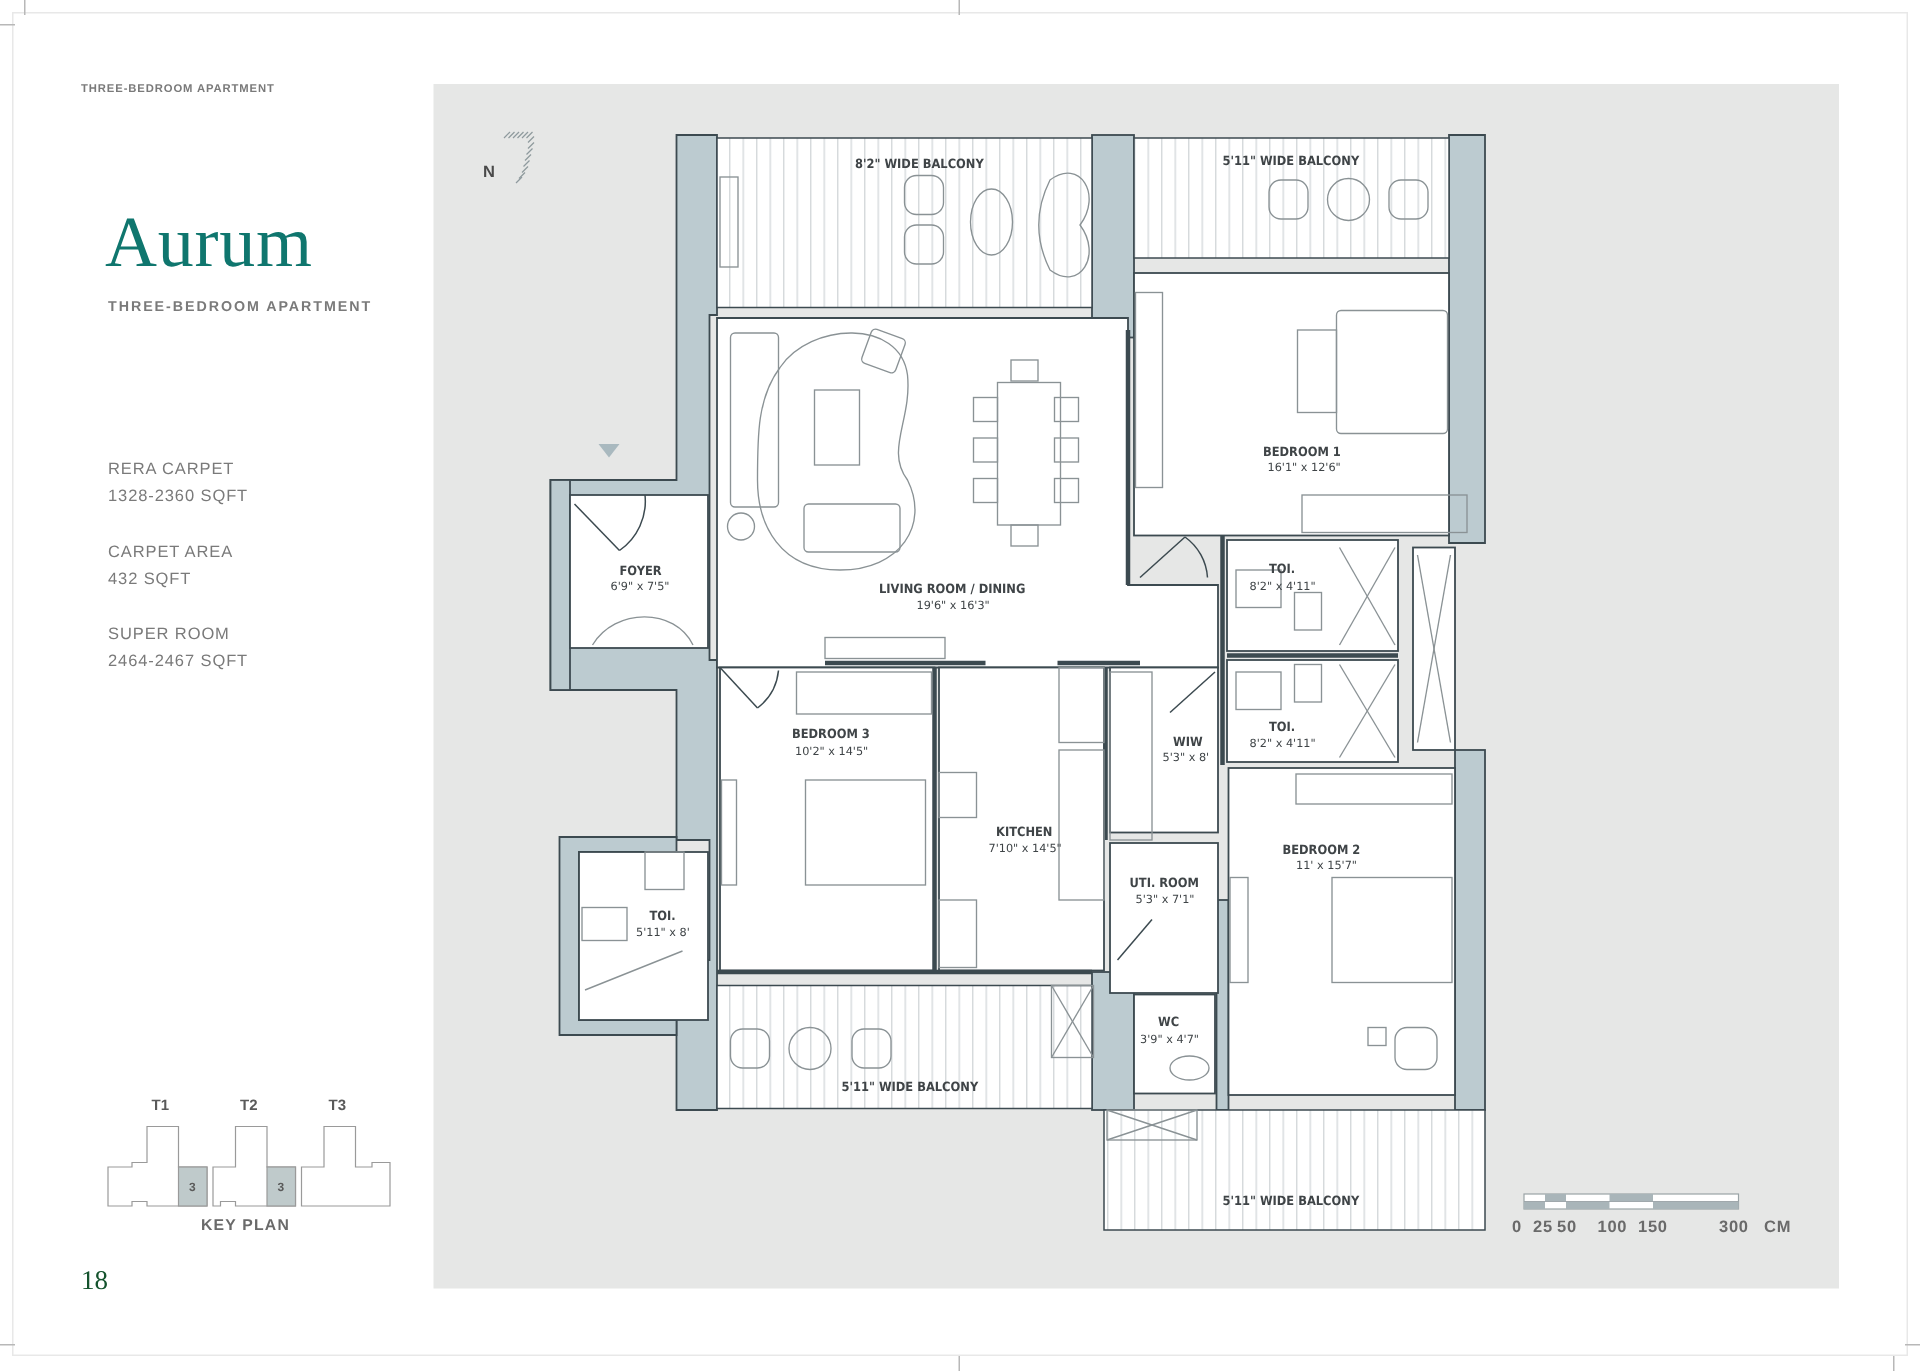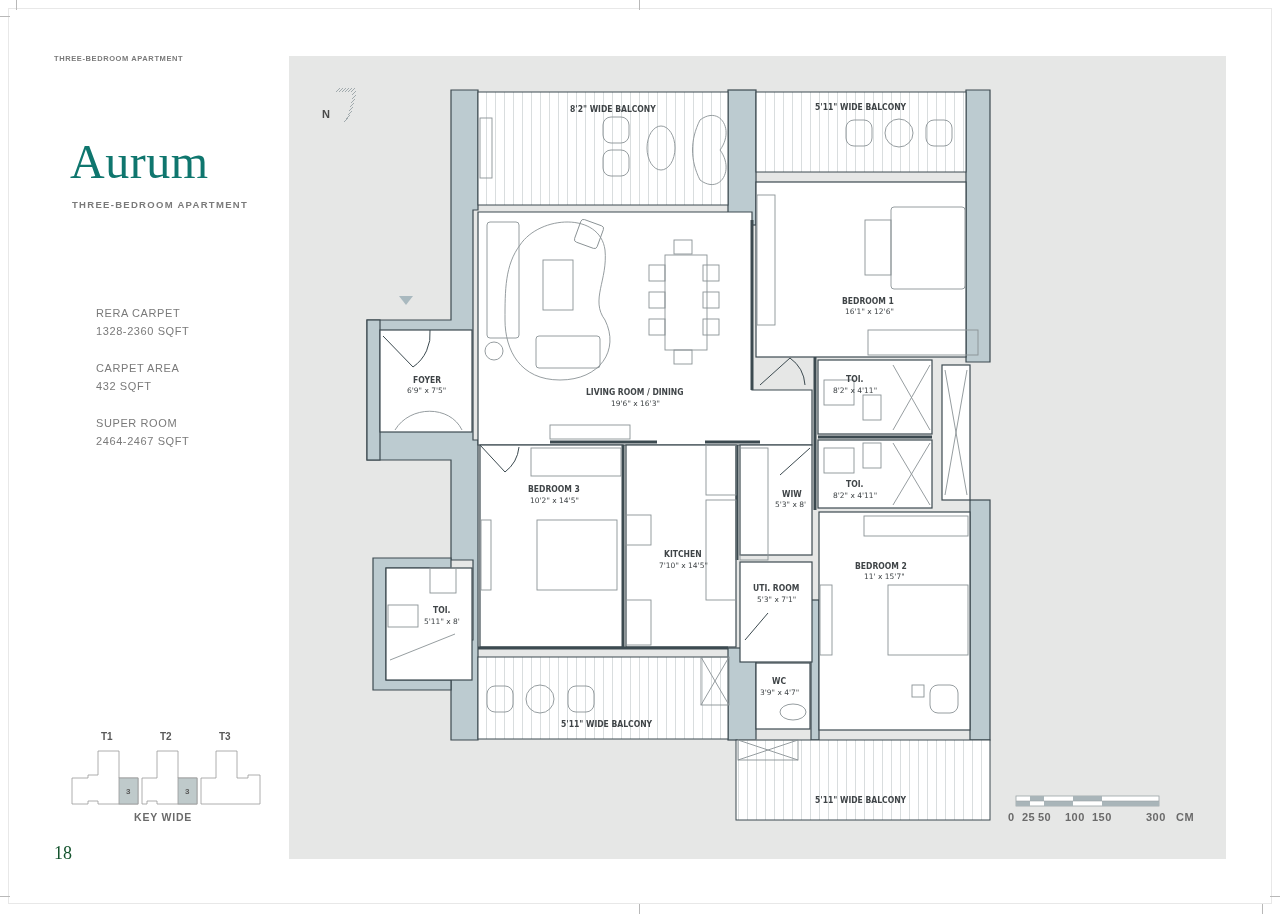--- a/index.html
+++ b/index.html
@@ -23,21 +23,21 @@
   }
   .title {
     position: absolute; left: 70px; top: 134px;
     font-family: "Liberation Serif", "DejaVu Serif", serif;
     font-size: 48px; color: #0f766e; letter-spacing: 0.5px; font-weight: normal;
   }
   .subtitle {
     position: absolute; left: 72px; top: 199px;
     font-size: 9.5px; letter-spacing: 1.3px; color: #7a7a7a; font-weight: bold;
   }
-  .stats { position: absolute; left: 72px; top: 304px; margin-left: 24px; }
+  .stats { position: absolute; left: 72px; top: 304px; }
   .stat { margin-bottom: 19px; }
   .stat .label, .stat .value {
     font-size: 11px; letter-spacing: 0.6px; color: #7a7a7a; line-height: 18px;
   }
   .keyplan { position: absolute; left: 70px; top: 728px; width: 200px; height: 100px; }
   .keyplan-label {
     position: absolute; left: 134px; top: 811px;
     font-size: 10.5px; font-weight: bold; letter-spacing: 0.8px; color: #6a6a6a;
   }
   .page-num {
@@ -109,21 +109,21 @@
     <path d="M72,50 L87,50 L87,23 L108,23 L108,50 L127,50 L127,76 L87,76 L87,73 L77,73 L77,76 L72,76 Z"></path>
     <rect x="108" y="50" width="19" height="26" fill="#bfcacb"></rect>
 
     <path d="M131,50 L146,50 L146,23 L167,23 L167,50 L178,50 L178,47 L190,47 L190,76 L131,76 Z"></path>
   </g>
   <g font-family="Liberation Sans, sans-serif" font-size="8" font-weight="bold" fill="#5a5a5a">
     <text x="56" y="66">3</text>
     <text x="115" y="66">3</text>
   </g>
 </svg>
-<div class="keyplan-label">KEY WIDE</div>
+<div class="keyplan-label">KEY PLAN</div>
 
 <div class="page-num">18</div>
 
 <div class="plan-panel">
   <svg class="plan-svg" width="937" height="803" viewBox="289 56 937 803">
     <defs>
       <pattern id="deck" width="9" height="10" patternUnits="userSpaceOnUse">
         <rect width="9" height="10" fill="#ffffff"></rect>
         <line x1="0.5" y1="0" x2="0.5" y2="10" stroke="#cfd4d6" stroke-width="0.8"></line>
       </pattern>

